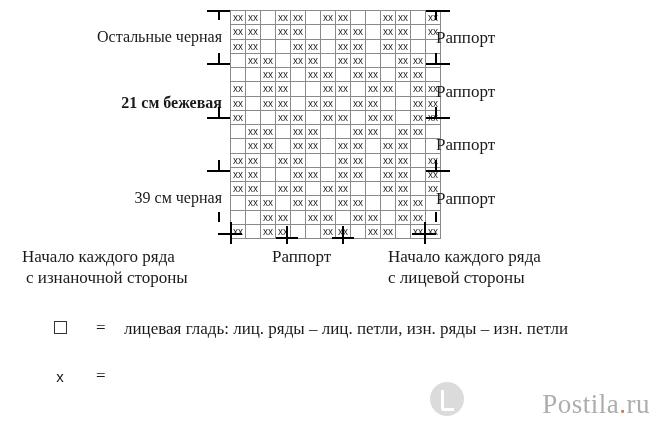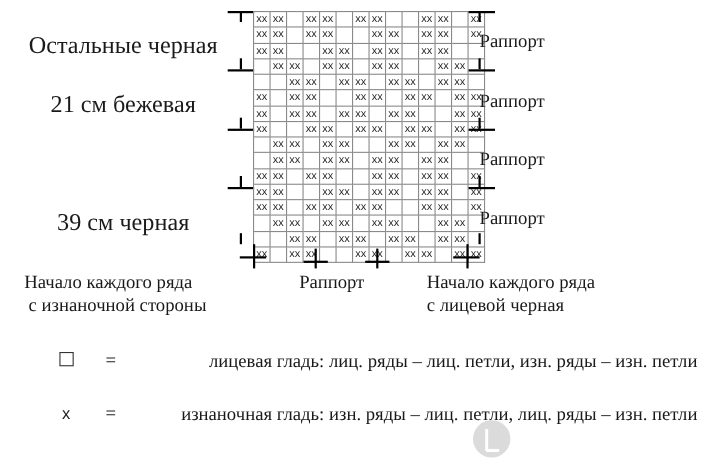--- a/index.html
+++ b/index.html
@@ -19,22 +19,22 @@
     position: absolute;
     left: 0; top: 0;
     width: 660px; height: 426px;
   }
 
   
   #left-labels .row-label {
     position: absolute;
     right: 0;
     width: 220px;
-    text-align: center;
-    font-size: 22px;
+    text-align: right;
+    font-size: 16px;
   }
   #left-labels {
     position: absolute;
     left: 0; top: 0; width: 222px; height: 230px;
   }
 
   
   #right-labels { position: absolute; left: 436px; top: 0; width: 210px; height: 230px; }
   #right-labels .row-label {
     position: absolute;
@@ -115,21 +115,20 @@
     top: 0;
     font-size: 17px;
   }
   .legend-txt {
     position: absolute;
     left: 84px;
     top: 0;
     width: 510px;
     font-size: 17px;
     line-height: 22px;
-    text-align: right;
   }
 
   
   #watermark {
     position: absolute;
     right: 10px;
     bottom: 6px;
     font-family: "Liberation Serif", serif;
     font-size: 27px;
     color: #8e8e8e;
@@ -156,21 +155,21 @@
     border-bottom-left-radius: 3px;
   }
 </style>
 </head>
 <body>
 
 <div id="stage">
 
   <div id="left-labels">
     <div class="row-label" style="top:28px;">Остальные черная</div>
-    <div class="row-label" style="top:82px;">21 см бежевая</div>
+    <div class="row-label" style="top:94px;font-weight:bold;">21 см бежевая</div>
     <div class="row-label" style="top:189px;">39 см черная</div>
   </div>
 
   <div>
     <div class="tick h" style="left:207px; top:10px;  width:24px;"></div>
     <div class="tick h" style="left:207px; top:63px;  width:24px;"></div>
     <div class="tick h" style="left:207px; top:117px; width:24px;"></div>
     <div class="tick h" style="left:207px; top:170px; width:24px;"></div>
     <div class="tick v" style="left:218px; top:10px;  height:10px;"></div>
     <div class="tick v" style="left:218px; top:53px;  height:10px;"></div>
@@ -473,31 +472,31 @@
 
     <div class="tick v" style="left:424px; top:222px; height:22px;"></div>
     <div class="tick h" style="left:412px; top:233px; width:24px;"></div>
   </div>
 
   <div id="bottom-captions">
     <div class="cap" style="left:22px; top:0;">Начало каждого ряда</div>
     <div class="cap" style="left:26px; top:21px;">с изнаночной стороны</div>
     <div class="cap" style="left:272px; top:0;">Раппорт</div>
     <div class="cap" style="left:388px; top:0;">Начало каждого ряда</div>
-    <div class="cap" style="left:388px; top:21px;">с лицевой черная</div>
+    <div class="cap" style="left:388px; top:21px;">с лицевой стороны</div>
   </div>
 
   <div id="legend">
     <div class="legend-row">
       <div class="legend-sym"><span class="box"></span></div>
       <div class="legend-eq">=</div>
       <div class="legend-txt">лицевая гладь: лиц. ряды – лиц. петли, изн. ряды – изн. петли</div>
     </div>
     <div class="legend-row">
       <div class="legend-sym">x</div>
       <div class="legend-eq">=</div>
-      <div class="legend-txt">изнаночная гладь: изн. ряды – лиц. петли, лиц. ряды – изн. петли</div>
     </div>
   </div>
 
   <div id="wm-circle"></div>
+  <div id="watermark"><span>Postila</span><span class="dot">.</span><span>ru</span></div>
 
 </div>
 
 </body></html>

